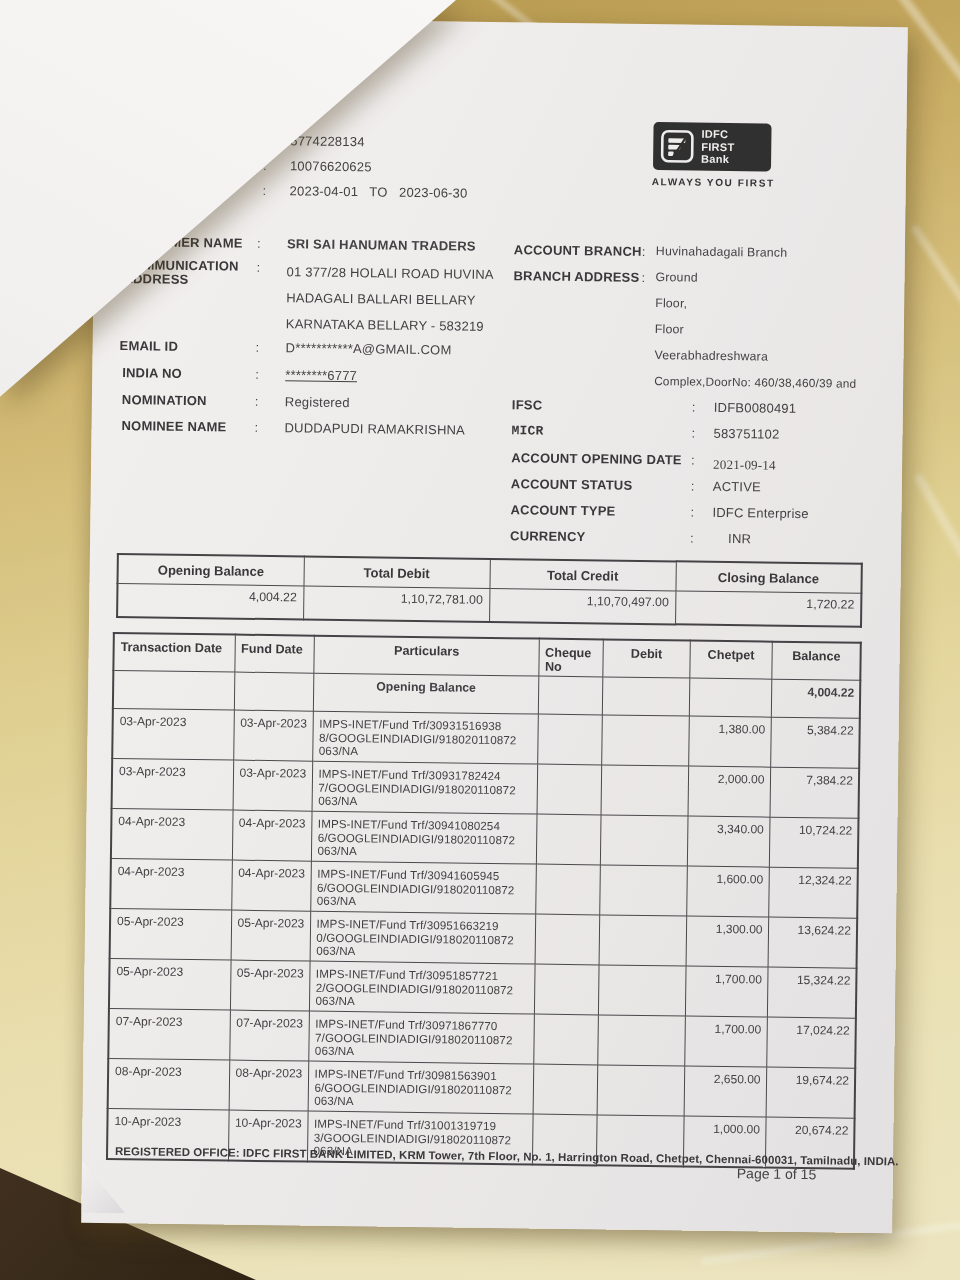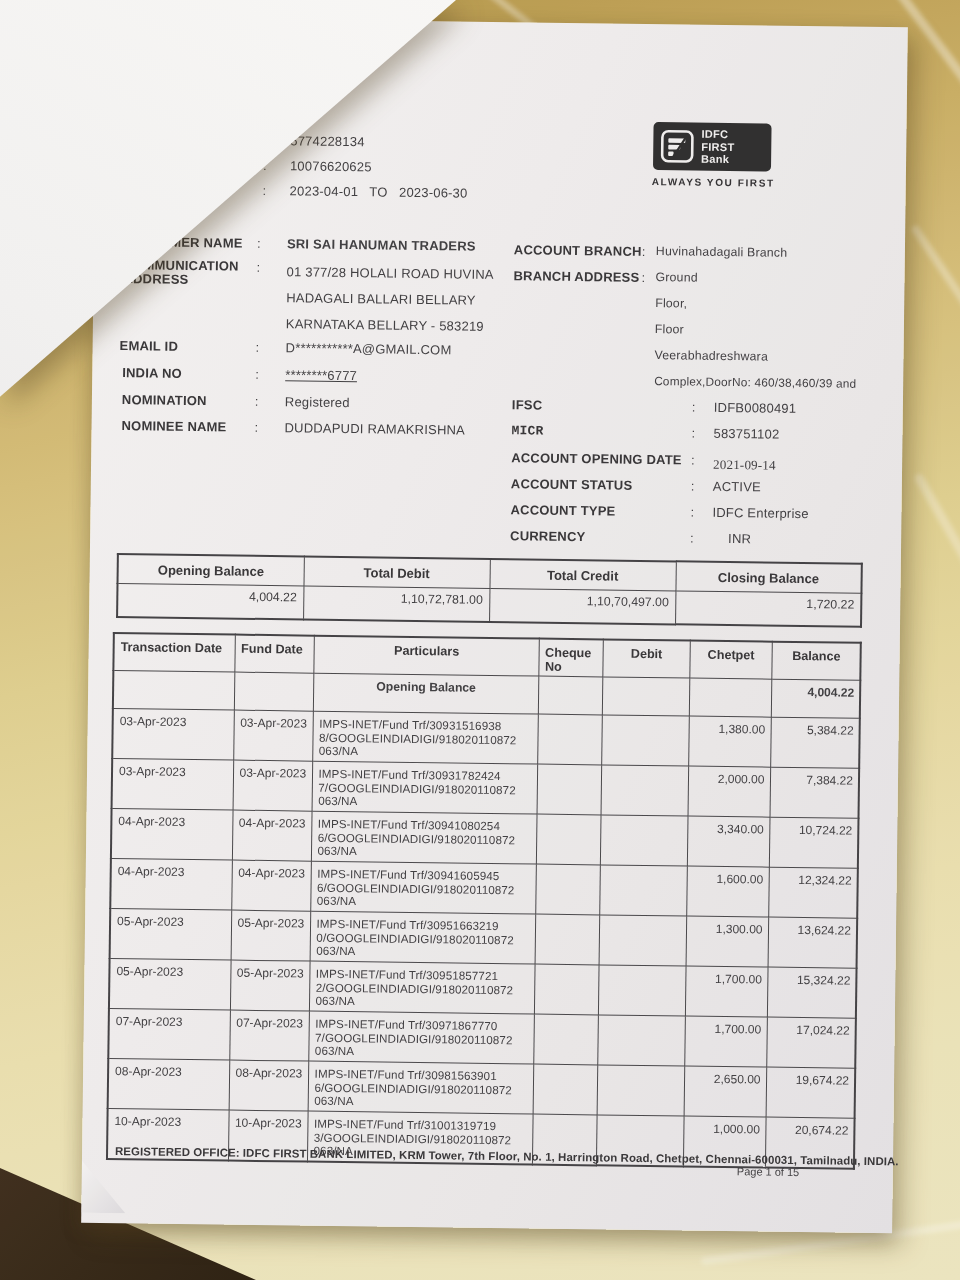--- a/index.html
+++ b/index.html
@@ -72,21 +72,21 @@
   .txn-table td{border:1.3px solid #45444b;vertical-align:top;padding:5px 5px 0 6px;}
   .txn-table tr.hdr td{font-weight:700;color:#333238;font-size:12.6px;height:30px;padding-top:6px;}
   .txn-table tr.opening td{height:32px;font-weight:700;}
   .txn-table tr.txr td{height:44px;}
   .tc{text-align:center;}
   .num{text-align:right;padding-right:5px !important;}
   .part div{font-size:11.6px;line-height:13.6px;letter-spacing:.1px;}
   .opn{text-align:center;font-size:12.2px;}
   
   .reg-office{font-size:11.4px;font-weight:700;letter-spacing:.1px;color:#333238;white-space:nowrap;}
-  .page-num{font-size:11px;color:#3c3b42;}
+  .page-num{font-size:14px;color:#3c3b42;}
   
   .corner-fold{
     position:absolute;left:0px;bottom:10px;width:44px;height:52px;
     background:linear-gradient(130deg,#f7f6f9 0%,#dedce3 100%);
     clip-path:polygon(0 0, 100% 100%, 0 100%);
     box-shadow:2px 2px 6px rgba(60,50,30,.25);
   }
   
   .overlay-wrap{position:absolute;inset:0;pointer-events:none;filter:drop-shadow(9px 11px 13px rgba(70,55,25,.38));}
   .overlay-sheet{

